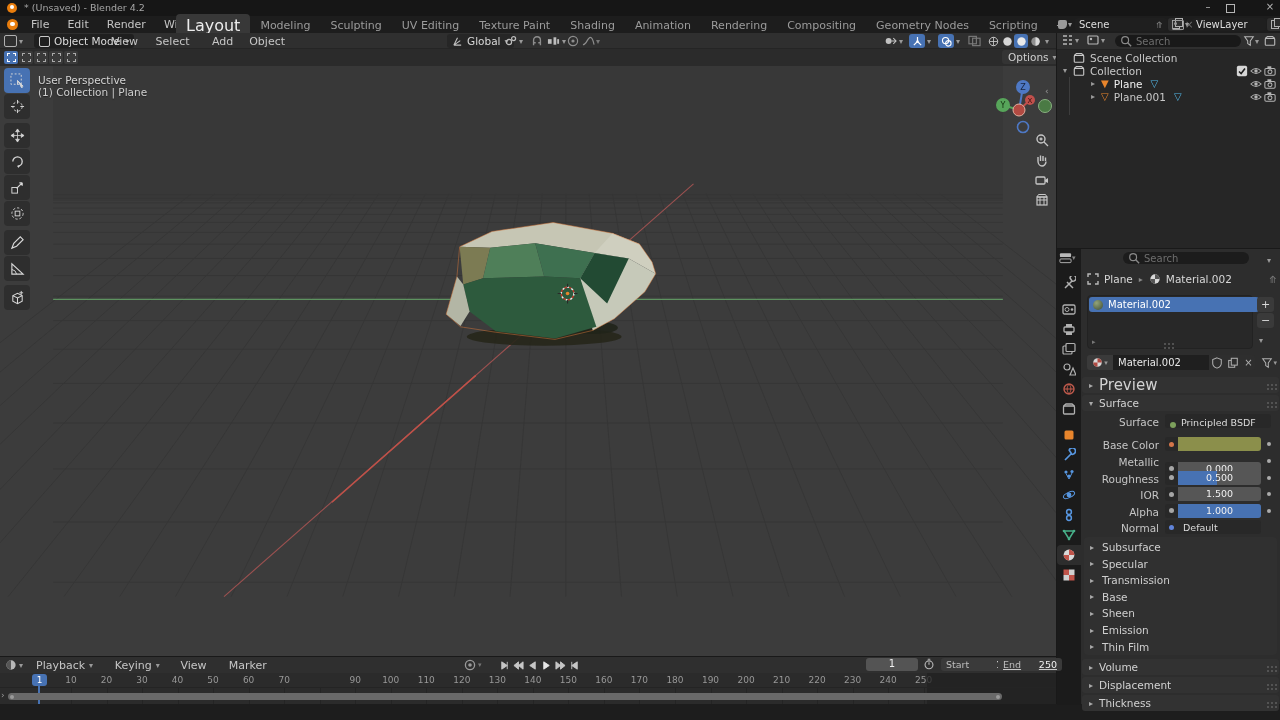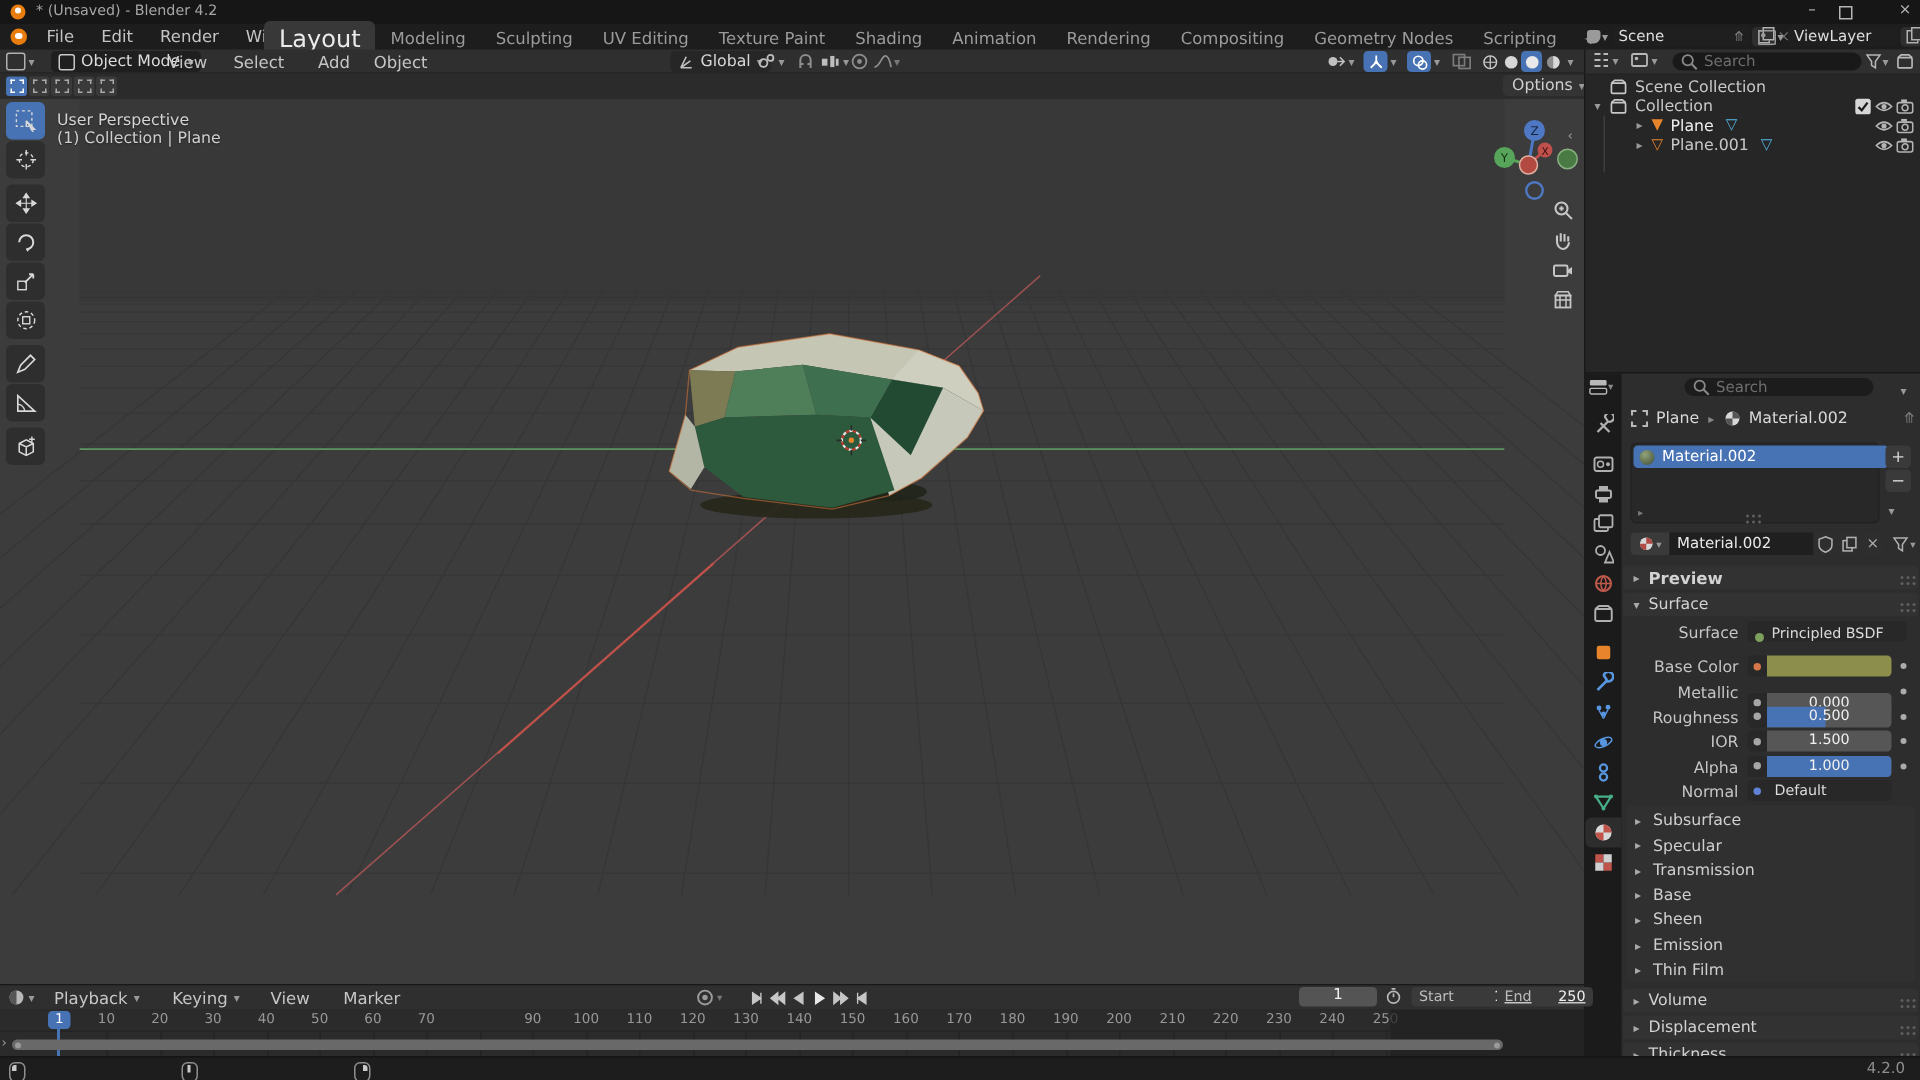--- a/index.html
+++ b/index.html
@@ -687,21 +687,21 @@
           <span style="width: 14px; height: 15px; background: rgb(46, 46, 46); border-radius: 0px 3px 3px 0px; display: inline-flex; align-items: center; justify-content: center; color: rgb(176, 176, 176); font-size: 10px; flex: 0 0 auto;">×</span>
           <span style="margin-left: 6px; display: inline-flex; align-items: center; flex: 0 0 auto;">
             <svg width="12" height="12" viewBox="0 0 14 14">
               <path d="M2 2 H12 L8.5 7 V12 L5.5 10 V7 Z" fill="none" stroke="#b0b0b0" stroke-width="1.2"></path>
             </svg>
             <span style="font-size: 7px; color: rgb(153, 153, 153);">▾</span>
           </span>
         </div>
         <div class="panel-bar" style="top: 128px;">
           <span style="margin-left: 7px; font-size: 8px; color: rgb(170, 170, 170);">▸</span>
-          <span style="margin-left: 6px; font-size: 11px; font-weight: bold;">Preview</span>
+          <span style="margin-left: 6px; font-size: 15px;">Preview</span>
           <span class="grip" style="margin-left: auto; margin-right: 10px;"></span>
         </div>
         <div class="panel-bar" style="top: 146px;">
           <span style="margin-left: 7px; font-size: 8px; color: rgb(170, 170, 170);">▾</span>
           <span style="margin-left: 6px; font-size: 10.5px;">Surface</span>
           <span class="grip" style="margin-left: auto; margin-right: 10px;"></span>
         </div>
         <div style="position: absolute; left: 8px; top: 167px; width: 70px; text-align: right; font-size: 10.5px; color: rgb(197, 197, 197);">Surface</div>
         <div style="position: absolute; left: 84px; top: 165px; width: 96px; height: 14px; background: rgb(40, 40, 40); border-radius: 3px; display: flex; align-items: flex-end; padding: 0px 5px;">
           <span style="width: 6px; height: 6px; border-radius: 50%; background: rgb(125, 160, 92); flex: 0 0 auto;"></span>
@@ -948,25 +948,13 @@
         <div style="position: absolute; left: 32px; top: 1px; width: 15px; height: 12px; background: rgb(71, 114, 179); border-radius: 3px; text-align: center; color: rgb(255, 255, 255); font-size: 9px; line-height: 12px;">1</div>
         <div style="position: absolute; left: 38px; top: 12px; width: 2px; height: 19px; background: rgb(71, 114, 179);"></div>
         <div style="position: absolute; left: 1px; top: 15px;"><span style="font-size: 9px; color: rgb(154, 154, 154);">›</span></div>
         <div style="position: absolute; left: 8px; top: 20px; width: 994px; height: 7px; background: rgb(105, 105, 105); border-radius: 4px;">
           <span style="position: absolute; left: 2px; top: 1.5px; width: 4px; height: 4px; border-radius: 50%; background: rgb(154, 154, 154);"></span>
           <span style="position: absolute; right: 2px; top: 1.5px; width: 4px; height: 4px; border-radius: 50%; background: rgb(154, 154, 154);"></span>
         </div>
       </div>
     </div>
 
-  <div class="abs" id="statusbar" style="left:0;top:704px;width:1280px;height:16px;background:#1d1d1d;border-top:1px solid #141414;box-sizing:border-box;">
-    <span class="mousebtn" style="left:6px;">
-        <i style="left:1px;top:1px;width:3px;height:4px;border-radius:2px 0 0 0;"></i>
-      </span>
-    <span class="mousebtn" style="left:121px;">
-        <i style="left:3px;top:1px;width:2px;height:5px;"></i>
-      </span>
-    <span class="mousebtn" style="left:236px;">
-        <i style="right:1px;top:1px;width:3px;height:4px;border-radius:0 2px 0 0;"></i>
-      </span>
-    <span class="abs" style="right:10px;top:2px;font-size:10px;color:#8e8e8e;">4.2.0</span>
-  </div>
 </div>
 
 </body></html>

